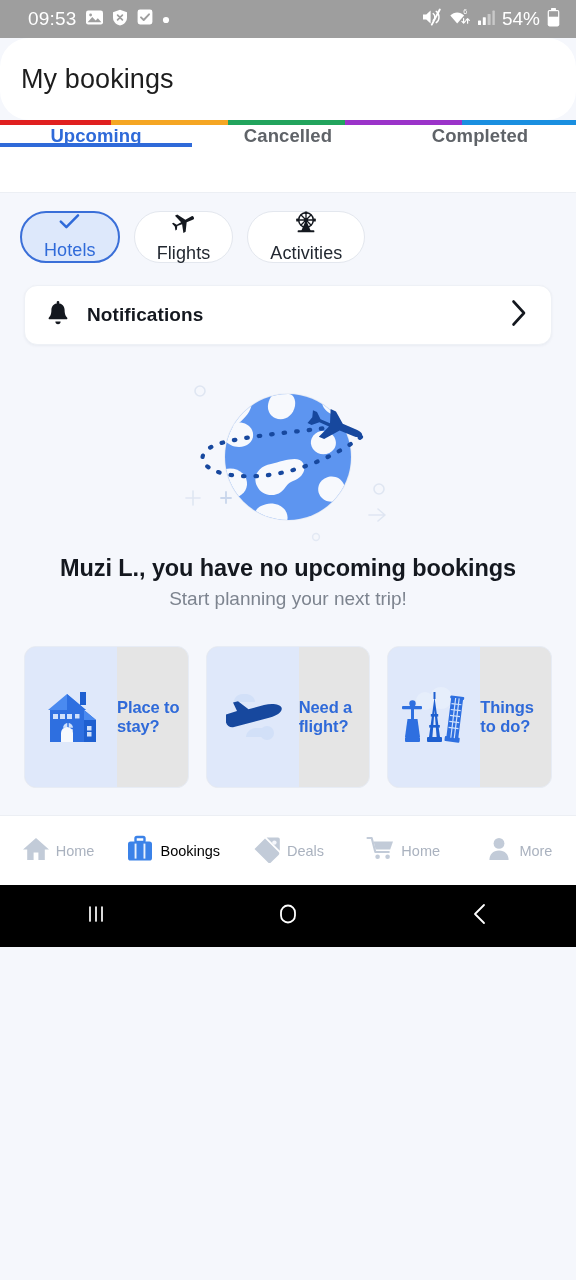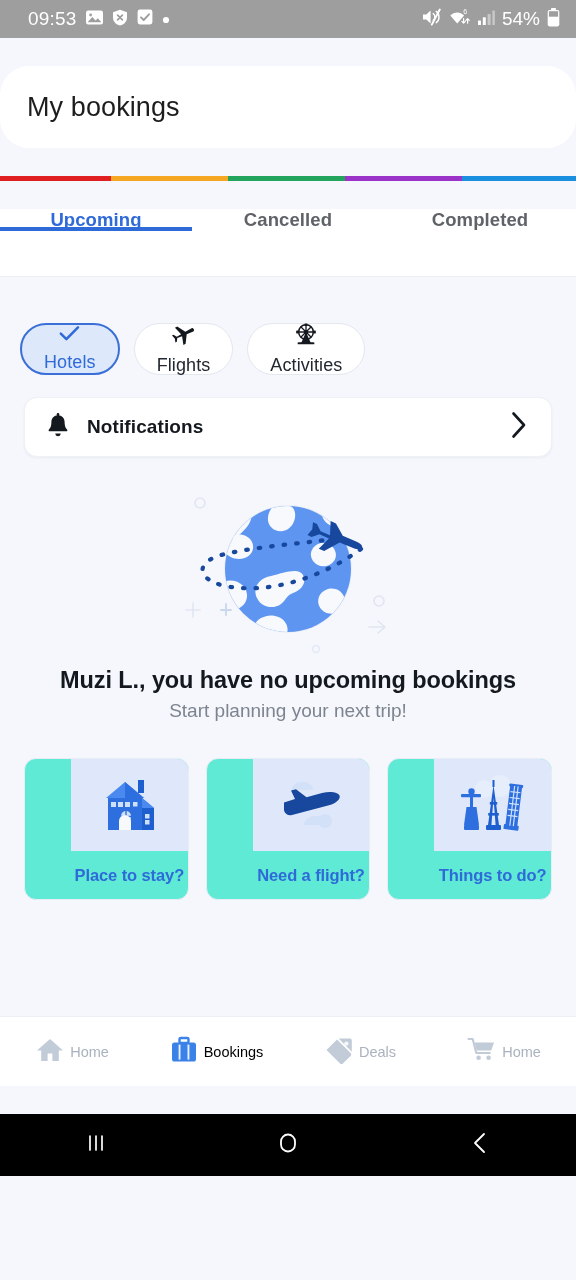--- a/index.html
+++ b/index.html
@@ -2,38 +2,38 @@
 <html><head>
 <meta charset="utf-8">
 <style>
   * { box-sizing: border-box; margin: 0; padding: 0; }
   html, body {
     width: 576px; height: 1280px;
     font-family: "Liberation Sans", sans-serif;
     background: #f5f7fc;
     overflow: hidden;
   }
-  .phone { width: 576px; height: 1176px; position: relative; display: flex; flex-direction: column; gap: 28px; }
+  .phone { width: 576px; height: 947px; position: relative; display: flex; flex-direction: column; }
 
   
   .statusbar {
     height: 38px; background: #9e9e9e; color: #ffffff;
     display: flex; align-items: center; justify-content: space-between;
     padding: 0 16px 0 28px; flex: 0 0 38px;
   }
   .sb-left { display: flex; align-items: center; gap: 9px; }
   .sb-time { font-size: 19px; font-weight: 400; letter-spacing: .2px; }
   .sb-right { display: flex; align-items: center; gap: 7px; }
   .sb-pct { font-size: 19px; font-weight: 400; }
   .sb-ico { display: block; }
 
   
   .header {
     background: #ffffff; flex: 0 0 82px;
-    display: flex; align-items: center; padding: 0 27px; border-radius: 29px;
+    display: flex; align-items: center; padding: 0 21px; border-radius: 29px;
   }
   .header h1 { font-size: 27px; font-weight: 400; color: #1d1d1d; letter-spacing: .1px; }
 
   
   .rainbow { display: flex; height: 5px; flex: 0 0 5px; }
   .rainbow span { height: 100%; }
 
   
   .tabs {
     background: #ffffff; flex: 0 0 68px;
@@ -85,22 +85,22 @@
     font-size: 23.5px; font-weight: 700; color: #14181f; letter-spacing: -.1px;
   }
   .empty-sub {
     text-align: center; margin-top: 6px;
     font-size: 19px; font-weight: 400; color: #7e8severity; color: #7d848f;
   }
 
   .cards { display: flex; gap: 17px; padding: 36px 24px 0 24px; }
   .acard {
     flex: 1; height: 142px; border-radius: 12px; overflow: hidden;
-    background: #5eead4; border: 1px solid #e7ecf5;
-    display: flex; flex-direction: column; padding-left: 46px;
+    background: #e5e5e5; border: 1px solid #e7ecf5;
+    display: flex; flex-direction: row;
   }
   .acard .art {
     flex: 0 0 92px; background: #dfe8fa;
     display: flex; align-items: center; justify-content: center;
   }
   .acard .cap {
     flex: 1; display: flex; align-items: center; justify-content: center;
     font-size: 16.5px; font-weight: 700; color: #2f6ad9; letter-spacing: -.1px;
   }
 
@@ -421,20 +421,29 @@
       <span>
         <svg width="30" height="28" viewBox="0 0 30 28">
           <path d="M1.5 3 h4.2 l3.6 14 h13.5" fill="none" stroke="#c2cbd8" stroke-width="2.1" stroke-linecap="round" stroke-linejoin="round"></path>
           <path d="M7.6 6.4 H27 l-2.8 8.2 H9.6 Z" fill="#c2cbd8"></path>
           <circle cx="11.6" cy="21.8" r="2.3" fill="#c2cbd8"></circle>
           <circle cx="21.6" cy="21.8" r="2.3" fill="#c2cbd8"></circle>
         </svg>
       </span>
       <span class="nlabel">Home</span>
     </div>
+    <div class="navitem">
+      <span>
+        <svg width="30" height="28" viewBox="0 0 30 28">
+            <circle cx="15" cy="8.4" r="5.4" fill="#c2cbd8"></circle>
+            <path d="M15 15.6 c6 0 9.6 4 9.6 9.4 H5.4 c0 -5.4 3.6 -9.4 9.6 -9.4 Z" fill="#c2cbd8"></path>
+          </svg>
+      </span>
+      <span class="nlabel">More</span>
+    </div>
   </div>
 
   <div class="androidnav">
     <div>
       <span>
         <svg width="26" height="26" viewBox="0 0 26 26">
             <path d="M7 6 v14 M13 6 v14 M19 6 v14" stroke="#ffffff" stroke-width="1.7" stroke-linecap="round"></path>
           </svg>
       </span>
     </div>

